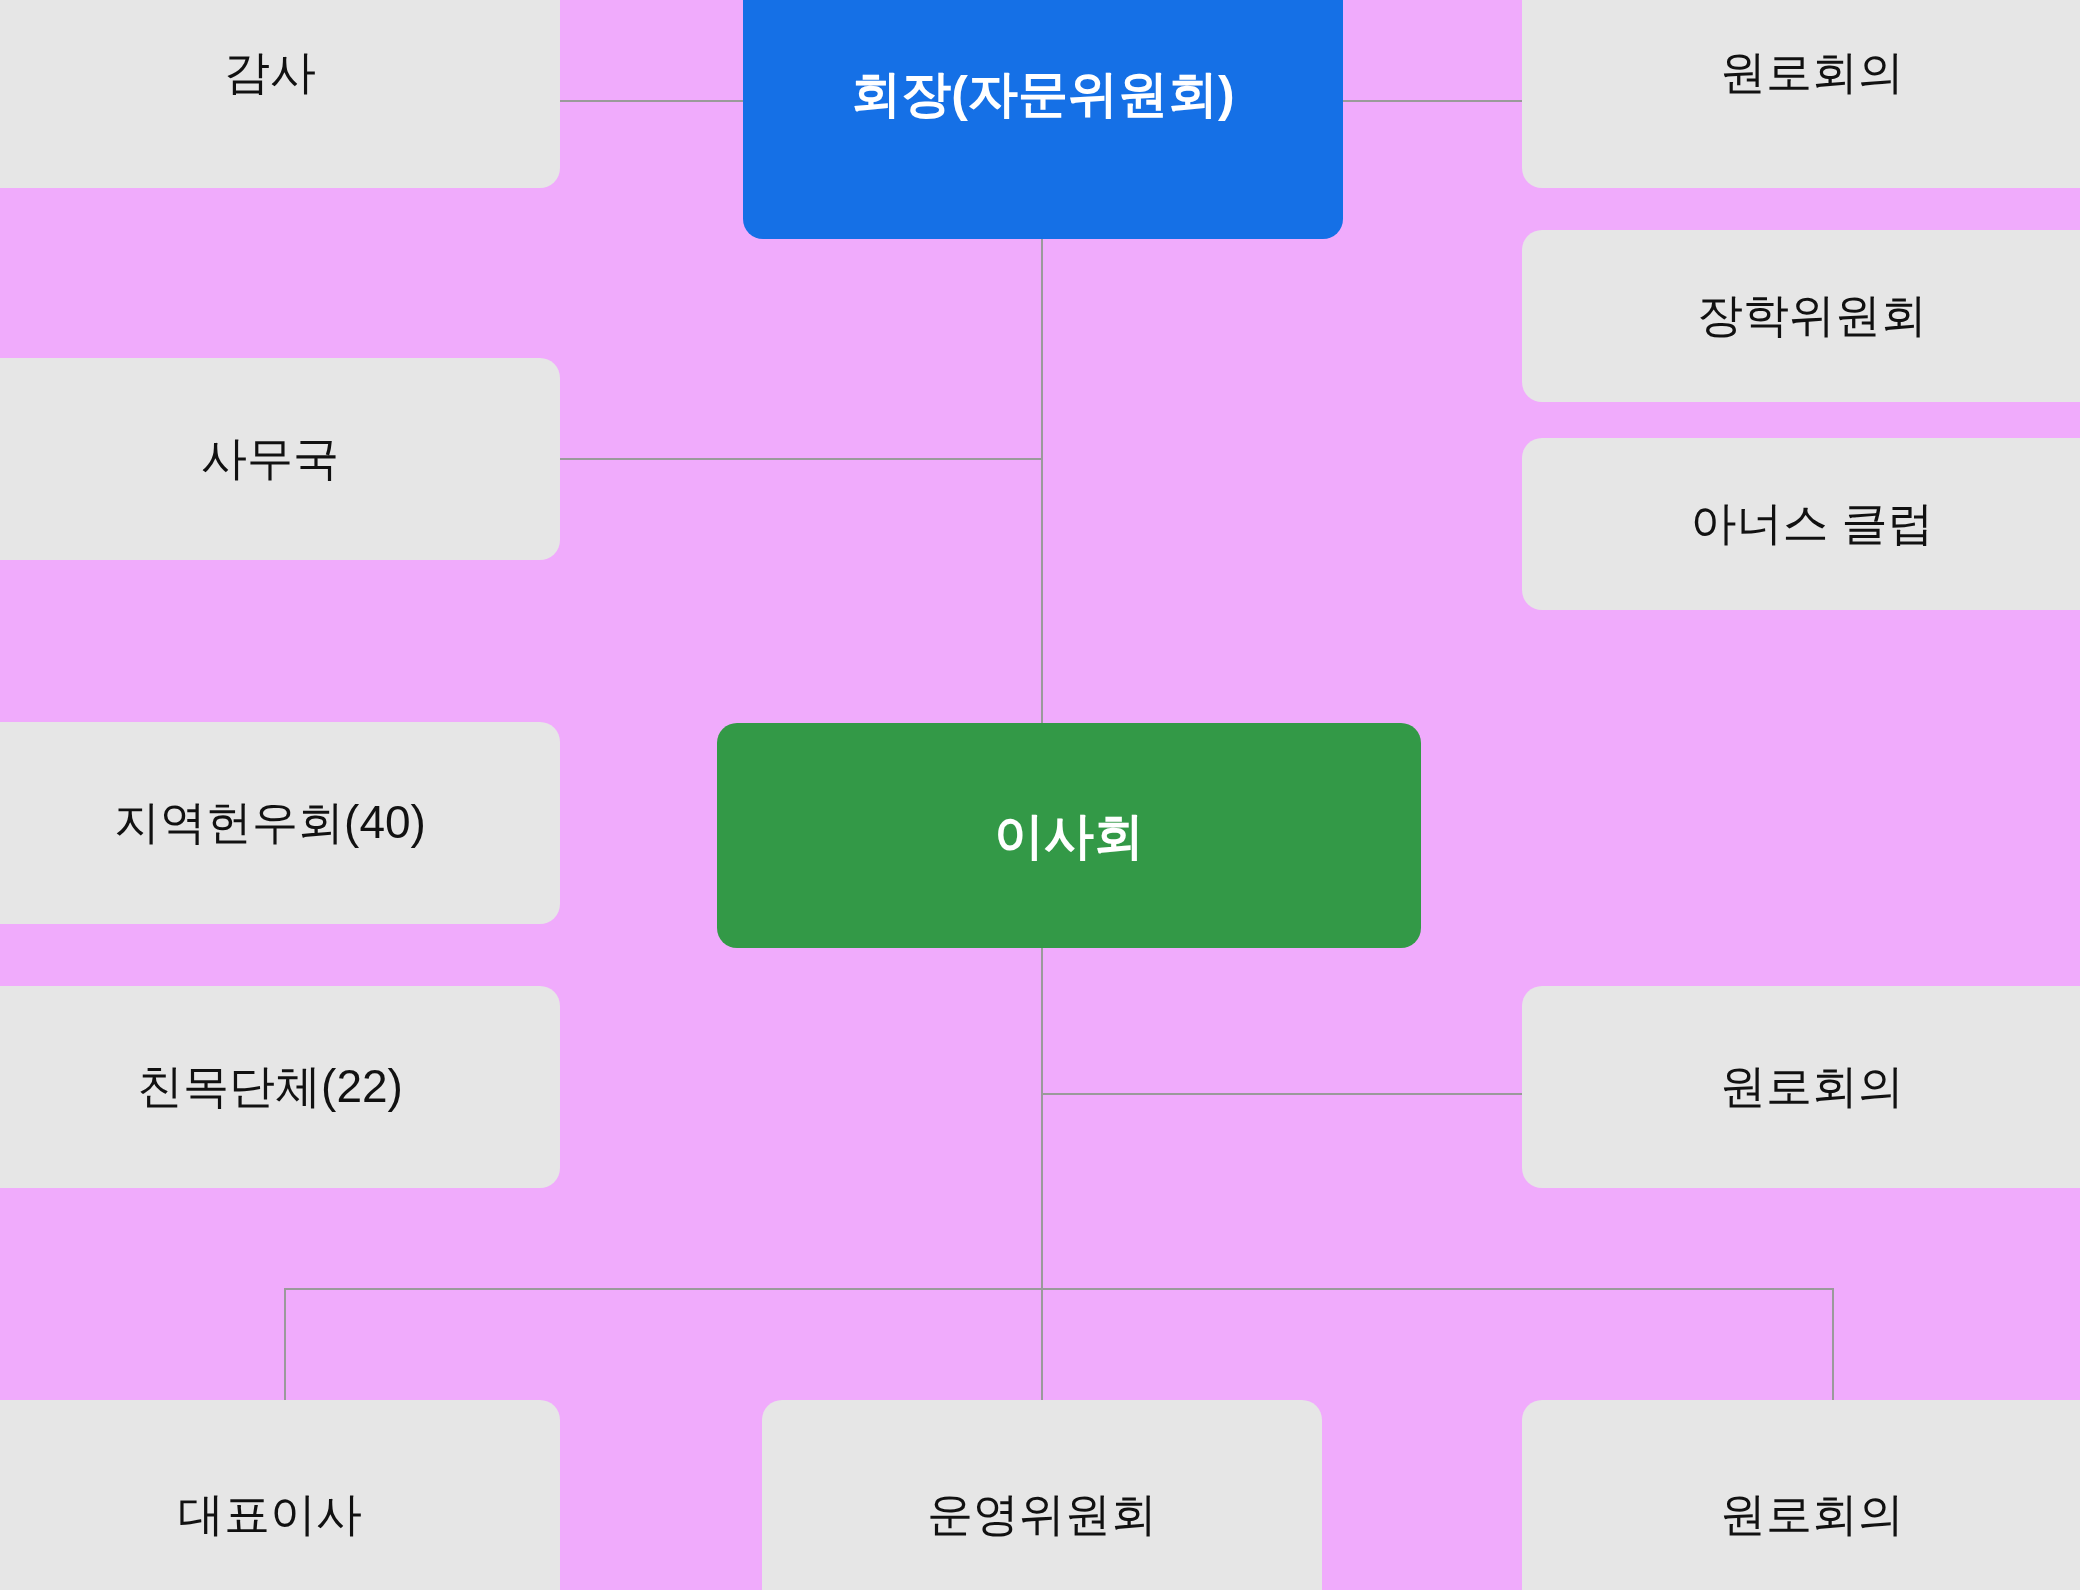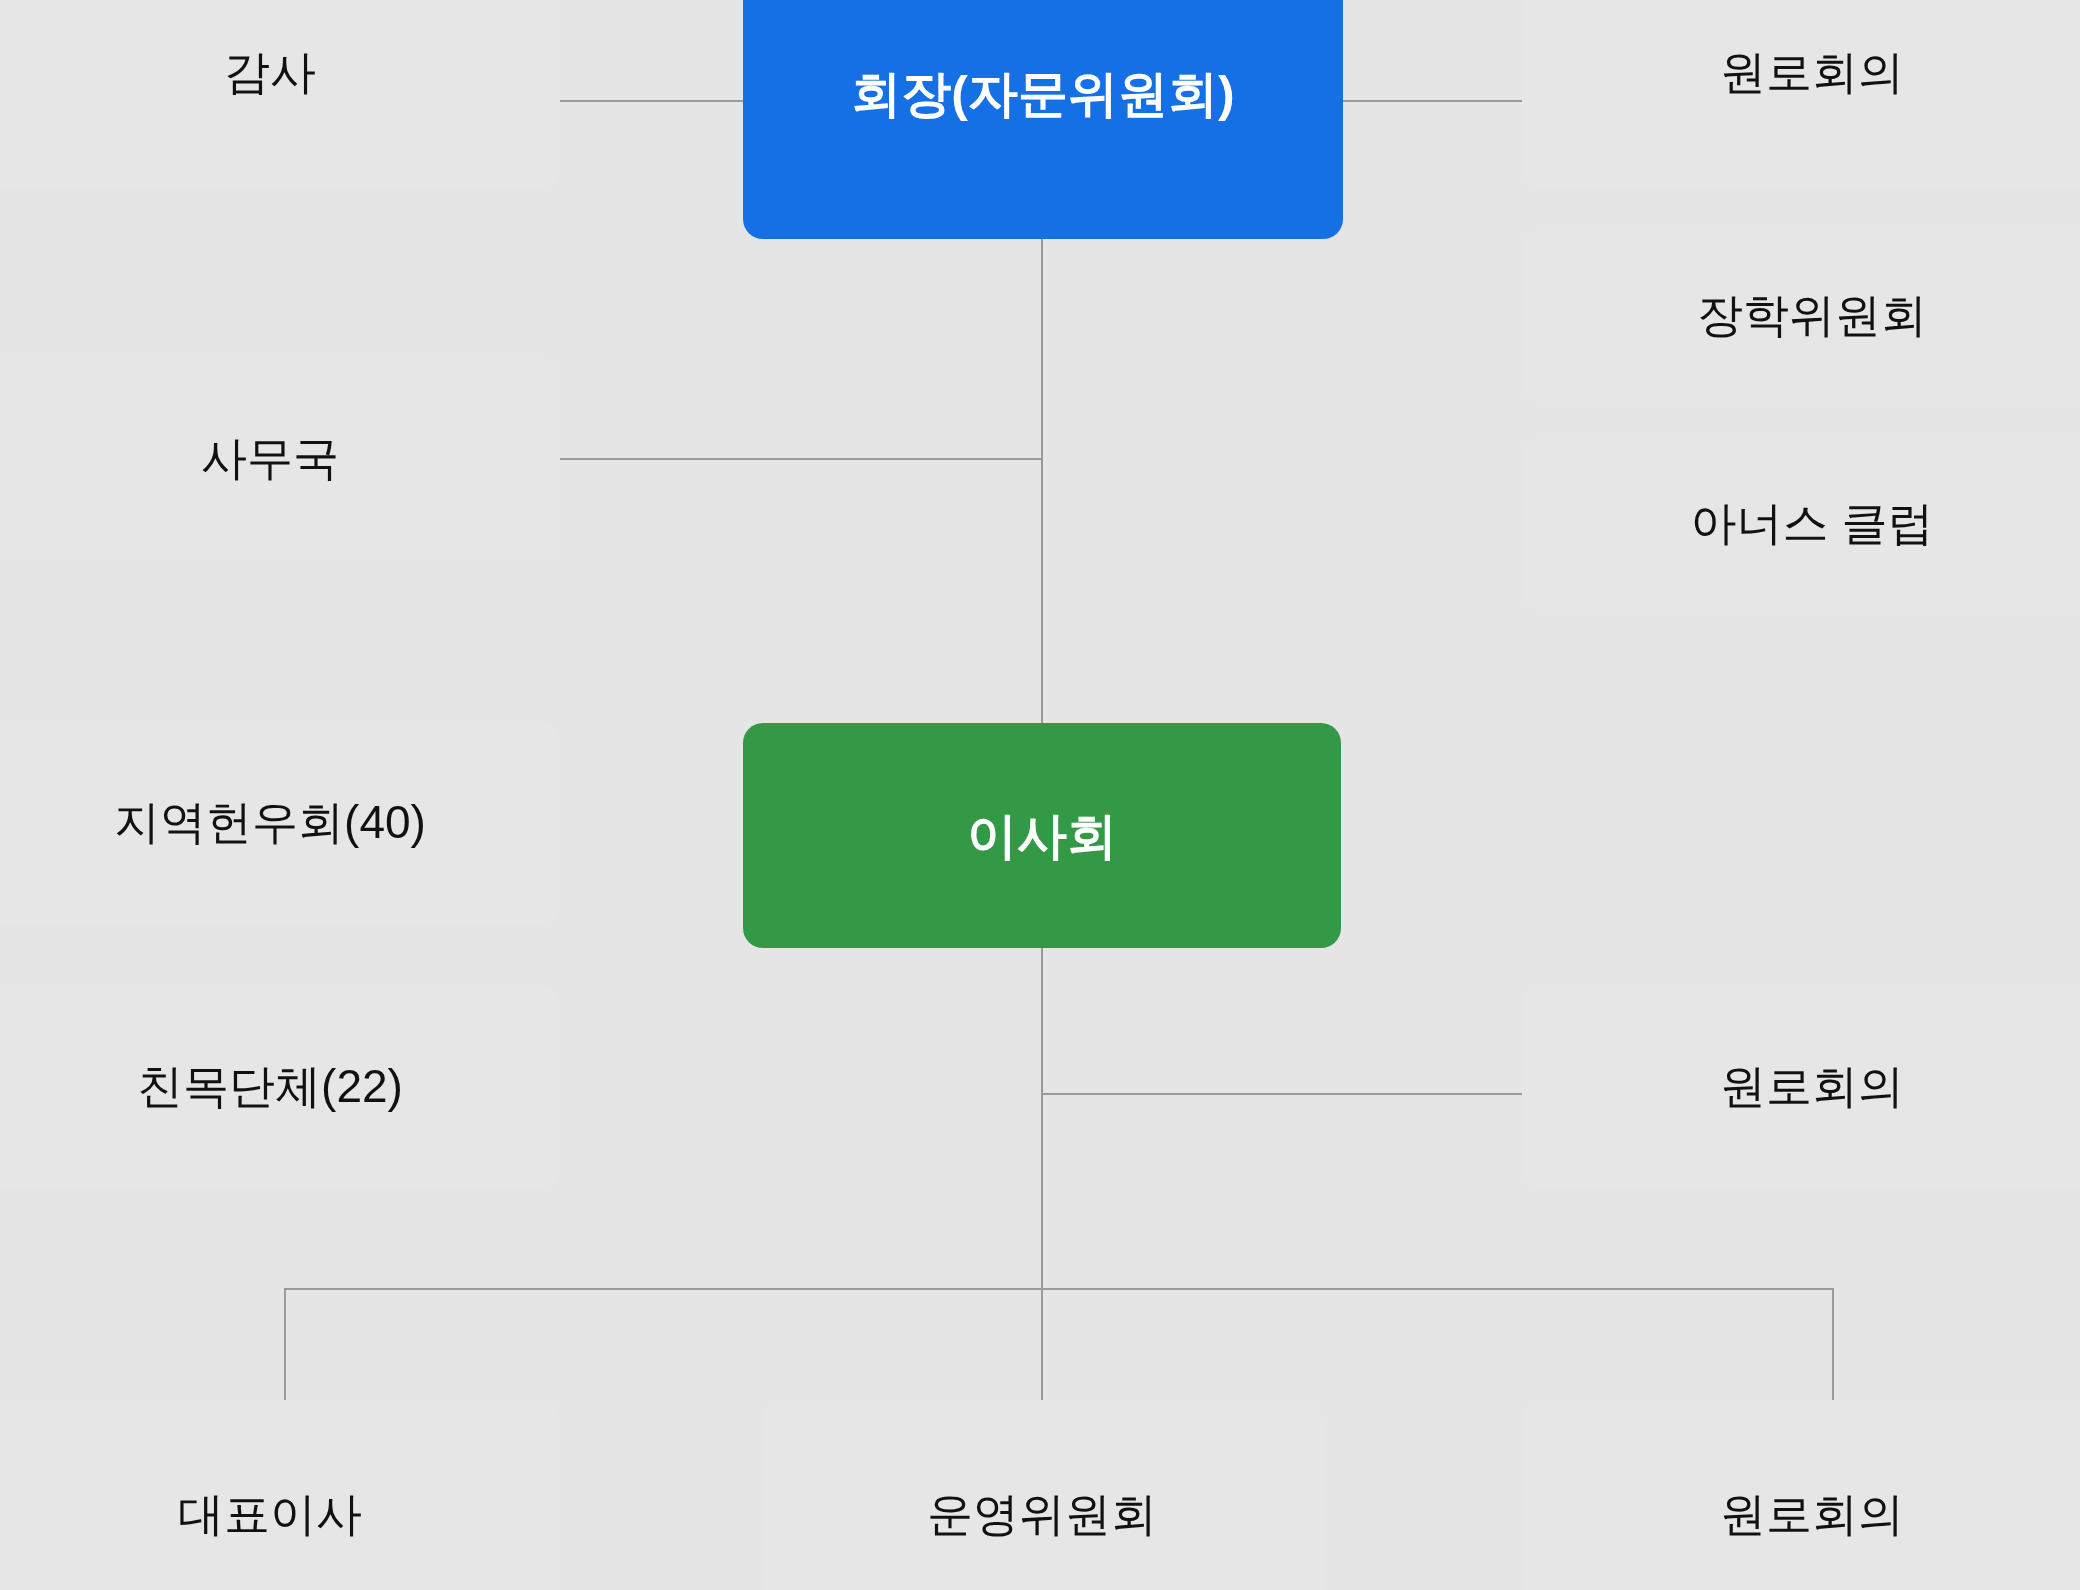--- a/index.html
+++ b/index.html
@@ -10,21 +10,21 @@
   }
 
   body {
     font-family: "Liberation Sans", "DejaVu Sans", sans-serif;
   }
 
   #chart-root {
     position: relative;
     width: 2080px;
     height: 1590px;
-    background: #e5e5e5;
+    background: #f0abfc;
     overflow: hidden;
   }
 
   
   .conn {
     position: absolute;
     background: #9a9a9a;
   }
   .conn.h { height: 2px; }
   .conn.v { width: 2px; }
@@ -113,21 +113,21 @@
   </div>
 
   <div class="node plain" style="left:1522px; top:438px; width:580px; height:172px;">
     <span class="label">아너스 클럽</span>
   </div>
 
   <div class="node plain" style="left:-20px; top:722px; width:580px; height:202px;">
     <span class="label">지역헌우회(40)</span>
   </div>
 
-  <div class="node secondary" style="left:743px; top:723px; width:598px; height:225px;">
+  <div class="node secondary" style="left:717px; top:723px; width:704px; height:225px;">
     <span class="label">이사회</span>
   </div>
 
   <div class="node plain" style="left:-20px; top:986px; width:580px; height:202px;">
     <span class="label">친목단체(22)</span>
   </div>
 
   <div class="node plain" style="left:1522px; top:986px; width:580px; height:202px;">
     <span class="label">원로회의</span>
   </div>

